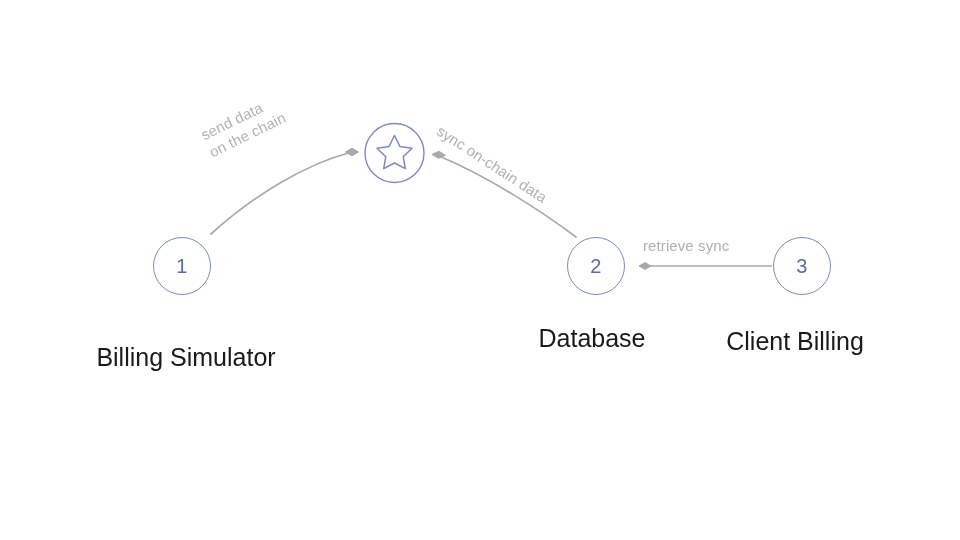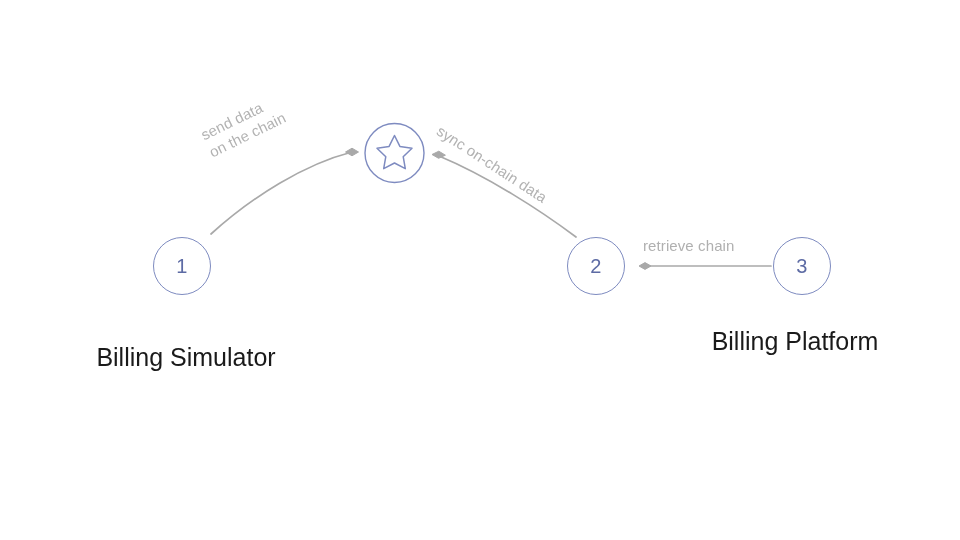--- a/index.html
+++ b/index.html
@@ -91,32 +91,33 @@
 
   <div class="node-circle" style="left:153px; top:237px; width:58px; height:58px;">
     <span class="node-num">1</span>
   </div>
   <div class="node-label" style="left:186px; top:345px;text-align:center;">Billing Simulator</div>
 
 
   <div class="node-circle" style="left:567px; top:237px; width:58px; height:58px;">
     <span class="node-num">2</span>
   </div>
+  <div class="node-label" style="left:592px; top:326px;">Database</div>
 
   <div class="node-circle" style="left:773px; top:237px; width:58px; height:58px;">
     <span class="node-num">3</span>
   </div>
-  <div class="node-label" style="left:795px; top:329px;">Billing Platform</div>
+  <div class="node-label" style="left:795px; top:329px;">Client Billing</div>
 
   <div class="edge-label curved" style="left:198px; top:128px; transform: rotate(-26deg); transform-origin: left top;">
     <div>send data</div>
     <div>on the chain</div>
   </div>
 
   <div class="edge-label curved" style="left:443px; top:122px; transform: rotate(33deg); transform-origin: left top;">
     <div>sync on-chain data</div>
   </div>
 
   <div class="edge-label" style="left:643px; top:237px;">
-    <div>retrieve chain</div>
+    <div>retrieve sync</div>
   </div>
 
 </div>
 
 </body></html>

